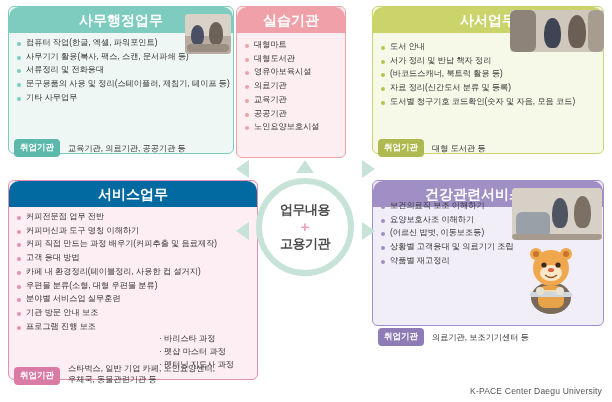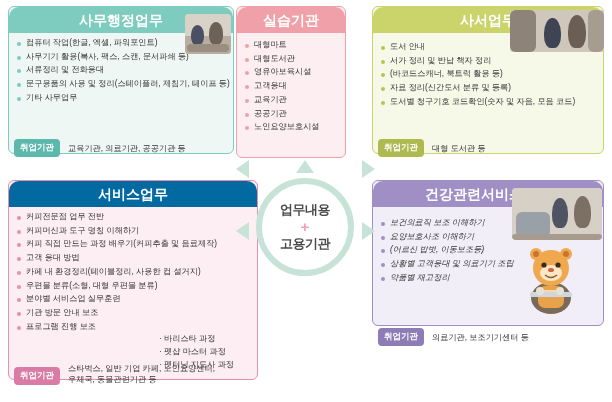--- a/index.html
+++ b/index.html
@@ -95,21 +95,21 @@
     <div class="p1" style="left:24px;top:8px;width:14px;height:23px;background:#6d6257;"></div>
     <div class="p2" style="left:2px;bottom:2px;width:42px;height:8px;background:#9a8e80;"></div>
   </div>
 
   <div class="card" data-name="card-practicum" style="left:236px;top:6px;width:110px;height:152px;background:#fdeff1;border:1.5px solid #f0a0a8;">
     <div class="card-title" data-name="card-title-practicum" style="background:#f0a0a8;">실습기관</div>
     <ul class="bullets" data-name="bullet-list-practicum" style="top:34px;">
       <li data-name="list-item">대형마트</li>
       <li data-name="list-item">대형도서관</li>
       <li data-name="list-item">영유아보육시설</li>
-      <li data-name="list-item">고객응대</li>
+      <li data-name="list-item">의료기관</li>
       <li data-name="list-item">교육기관</li>
       <li data-name="list-item">공공기관</li>
       <li data-name="list-item">노인요양보호시설</li>
     </ul>
   </div>
 
   <div class="card" data-name="card-librarian" style="left:372px;top:6px;width:232px;height:148px;background:#f6f8e8;border:1.5px solid #cbd46a;">
     <div class="card-title" data-name="card-title-librarian" style="background:#cbd46a;">사서업무</div>
     <ul class="bullets" data-name="bullet-list-librarian" style="top:36px;">
       <li data-name="list-item">도서 안내</li>
@@ -146,21 +146,21 @@
     <div data-name="service-subitem-1" style="position:absolute;left:150px;top:152px;font-size:8.2px;color:#333;white-space:nowrap;">· 바리스타 과정</div>
     <div data-name="service-subitem-2" style="position:absolute;left:150px;top:165px;font-size:8.2px;color:#333;white-space:nowrap;">· 펫샵 마스터 과정</div>
     <div data-name="service-subitem-3" style="position:absolute;left:150px;top:178px;font-size:8.2px;color:#333;white-space:nowrap;">· 펫터닝 지도사 과정</div>
   </div>
   <div class="badge" data-name="badge-service" style="left:14px;top:367px;background:#d97ba4;">취업기관</div>
   <div class="badge-text" data-name="badge-text-service" style="left:68px;top:364px;white-space:pre-line;line-height:1.3;">스타벅스, 일반 기업 카페, 노인요양센터,
 우체국, 동물관련기관 등</div>
 
   <div class="card" data-name="card-health-service" style="left:372px;top:180px;width:232px;height:146px;background:#f1eef7;border:1.5px solid #9f8fc4;">
     <div class="card-title" data-name="card-title-health-service" style="background:#9f8fc4;">건강관련서비스업무</div>
-    <ul class="bullets" data-name="bullet-list-health-service" style="top:38px;font-style:italic;">
+    <ul class="bullets" data-name="bullet-list-health-service" style="top:21px;">
       <li data-name="list-item">보건의료직 보조 이해하기</li>
       <li data-name="list-item">요양보호사조 이해하기</li>
       <li data-name="list-item" style="padding-left:9px;">(어르신 밥벗, 이동보조등)</li>
       <li data-name="list-item">상황별 고객응대 및 의료기기 조립</li>
       <li data-name="list-item">약품별 재고정리</li>
     </ul>
   </div>
   <div class="badge" data-name="badge-health-service" style="left:378px;top:328px;background:#8d7cb5;">취업기관</div>
   <div class="badge-text" data-name="badge-text-health-service" style="left:432px;top:332px;">의료기관, 보조기기센터 등</div>
 
@@ -198,13 +198,14 @@
     <div class="hub-plus" data-name="hub-plus">+</div>
     <div class="hub-line" data-name="hub-line-2">고용기관</div>
   </div>
 
   <div class="tri" data-name="arrow-up-left-icon" style="left:236px;top:160px;border-right:13px solid #c7e3d8;border-top:9px solid transparent;border-bottom:9px solid transparent;"></div>
   <div class="tri" data-name="arrow-up-right-icon" style="left:362px;top:160px;border-left:13px solid #c7e3d8;border-top:9px solid transparent;border-bottom:9px solid transparent;"></div>
   <div class="tri" data-name="arrow-down-left-icon" style="left:236px;top:222px;border-right:13px solid #c7e3d8;border-top:9px solid transparent;border-bottom:9px solid transparent;"></div>
   <div class="tri" data-name="arrow-down-right-icon" style="left:362px;top:222px;border-left:13px solid #c7e3d8;border-top:9px solid transparent;border-bottom:9px solid transparent;"></div>
   <div class="tri" data-name="arrow-up-icon" style="left:296px;top:160px;border-bottom:13px solid #c7e3d8;border-left:9px solid transparent;border-right:9px solid transparent;"></div>
 
+  <div class="footer" data-name="footer-credit">K-PACE Center Daegu University</div>
 </div>
 
 </body></html>

